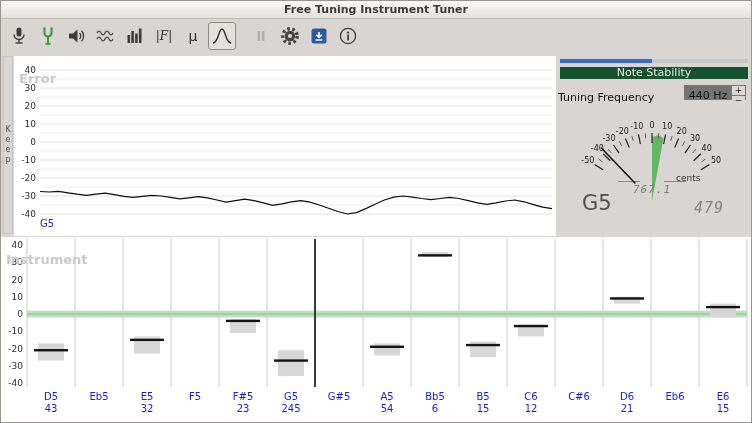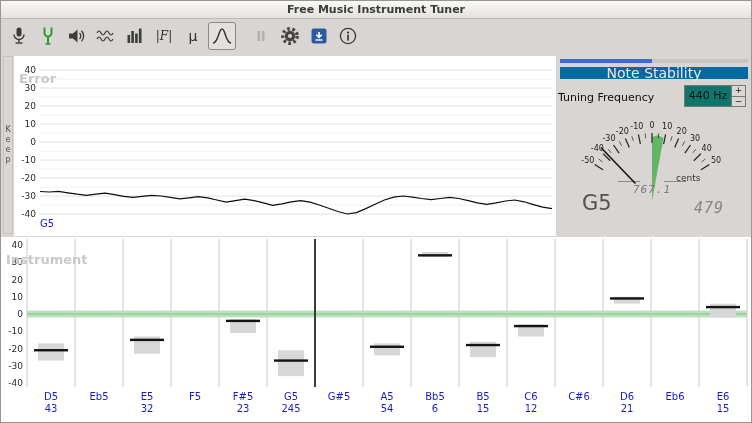--- a/index.html
+++ b/index.html
@@ -17,34 +17,34 @@
   .plot-title{position:absolute;left:5px;top:15px;font-size:13px;font-weight:bold;color:#c9c9c9;}
   .blue-note{position:absolute;font-size:10px;color:#1a1acc;}
   .keep{position:absolute;left:3px;top:56px;width:10px;height:178px;background:#dad6d3;border:1px solid #c6c2be;box-sizing:border-box;display:flex;align-items:center;justify-content:center;writing-mode:vertical-lr;text-orientation:upright;font-size:8px;color:#4c4c4c;letter-spacing:1px;}
   .axis-tick{font:9px "DejaVu Sans",sans-serif;fill:#2b2b2b;}
   .note-label{font:10px "DejaVu Sans",sans-serif;fill:#1a1acc;}
   .meter-tick-label{font:8px "DejaVu Sans",sans-serif;fill:#1c1c1c;}
   .meter-unit{font:9px "DejaVu Sans",sans-serif;fill:#333;}
   .lcd-small{font:italic 11px "DejaVu Sans Mono",monospace;fill:#7d7d7d;letter-spacing:1px;}
   .lcd-big{position:absolute;left:136px;top:144px;font:italic 15px "DejaVu Sans Mono",monospace;color:#858585;letter-spacing:1px;}
   .note-big{position:absolute;left:24px;top:136px;font-size:21px;color:#525252;}
-  .ns-title{position:absolute;left:2px;top:12px;width:188px;height:12px;background:#0369a1;color:#e9e9e9;font-size:14px;line-height:12px;text-align:center;}
+  .ns-title{position:absolute;left:2px;top:12px;width:188px;height:12px;background:#14532d;color:#e9e9e9;font-size:11px;line-height:12px;text-align:center;}
   .ns-freq-label{position:absolute;left:0;top:36px;width:122px;text-align:left;font-size:11px;color:#0d0d0d;}
-  .spinbox{position:absolute;left:126px;top:30px;width:62px;height:22px;background:#0f766e;border:1px solid #7a7672;display:flex;box-sizing:border-box;justify-content:flex-end;}
+  .spinbox{position:absolute;left:126px;top:30px;width:62px;height:15px;background:#737373;border:1px solid #7a7672;display:flex;box-sizing:border-box;justify-content:flex-end;}
   .spin-value{flex:1;font-size:11px;color:#111;text-align:center;line-height:19px;}
   .spin-btns{width:13px;border-left:1px solid #7a7672;display:flex;flex-direction:column;}
   .spin-btn{flex:1;background:#dbd7d4;font-size:9px;line-height:9px;text-align:center;color:#222;}
   .spin-btn.down{border-top:1px solid #7a7672;}
   .progress{position:absolute;left:2px;top:4px;width:188px;height:4px;background:#c6c6c6;}
 </style>
 </head>
 <body>
 
 <div class="titlebar">
-  <span>Free Music Instrument Tuner</span>
+  <span>Free Tuning Instrument Tuner</span>
 </div>
 
 <div class="toolbar">
   <div class="tbtn">
     <svg width="24" height="24" viewBox="0 0 24 24">
         <rect x="9.5" y="3.5" width="5" height="9" rx="2.5" fill="#3c3c3c"></rect>
         <path d="M7 10.5 a5 5 0 0 0 10 0" fill="none" stroke="#3c3c3c" stroke-width="1.4"></path>
         <line x1="12" y1="15.5" x2="12" y2="18.5" stroke="#3c3c3c" stroke-width="1.4"></line>
         <line x1="8.5" y1="19" x2="15.5" y2="19" stroke="#3c3c3c" stroke-width="1.4"></line>
       </svg>

